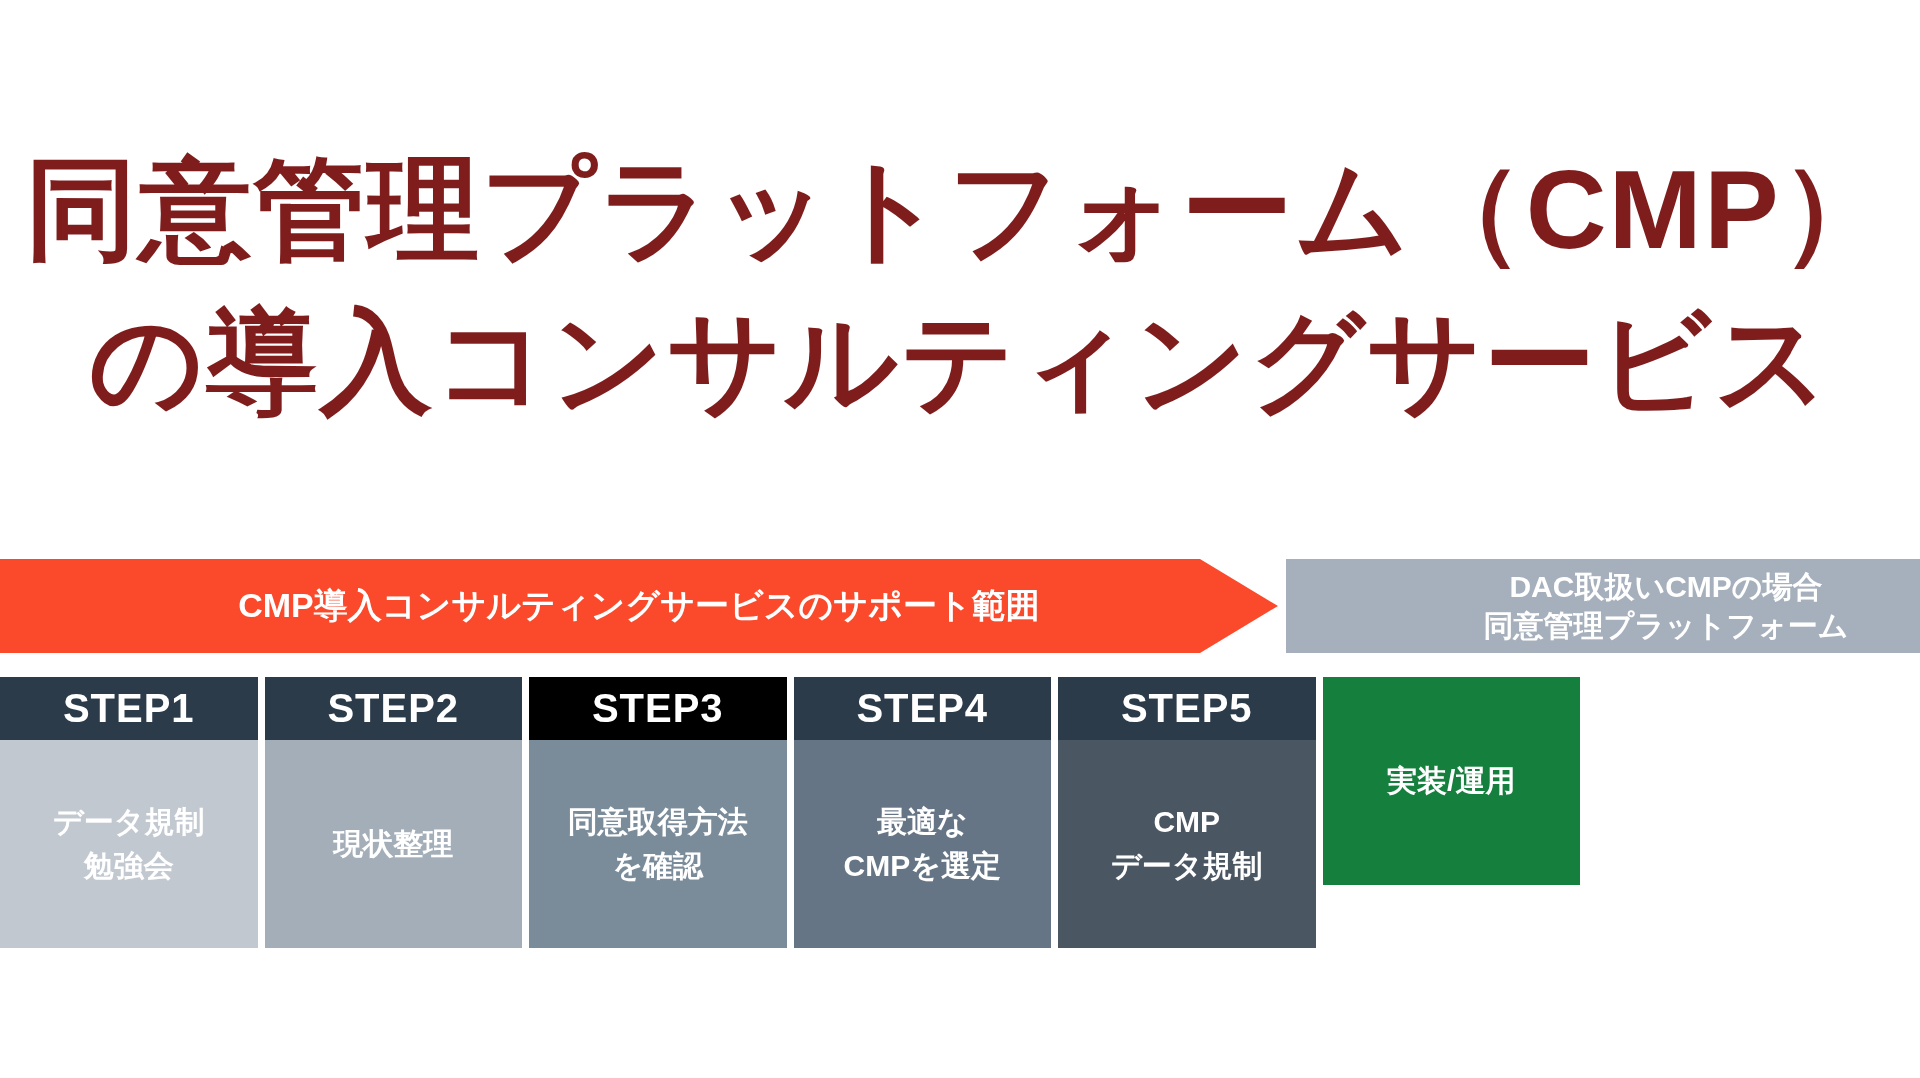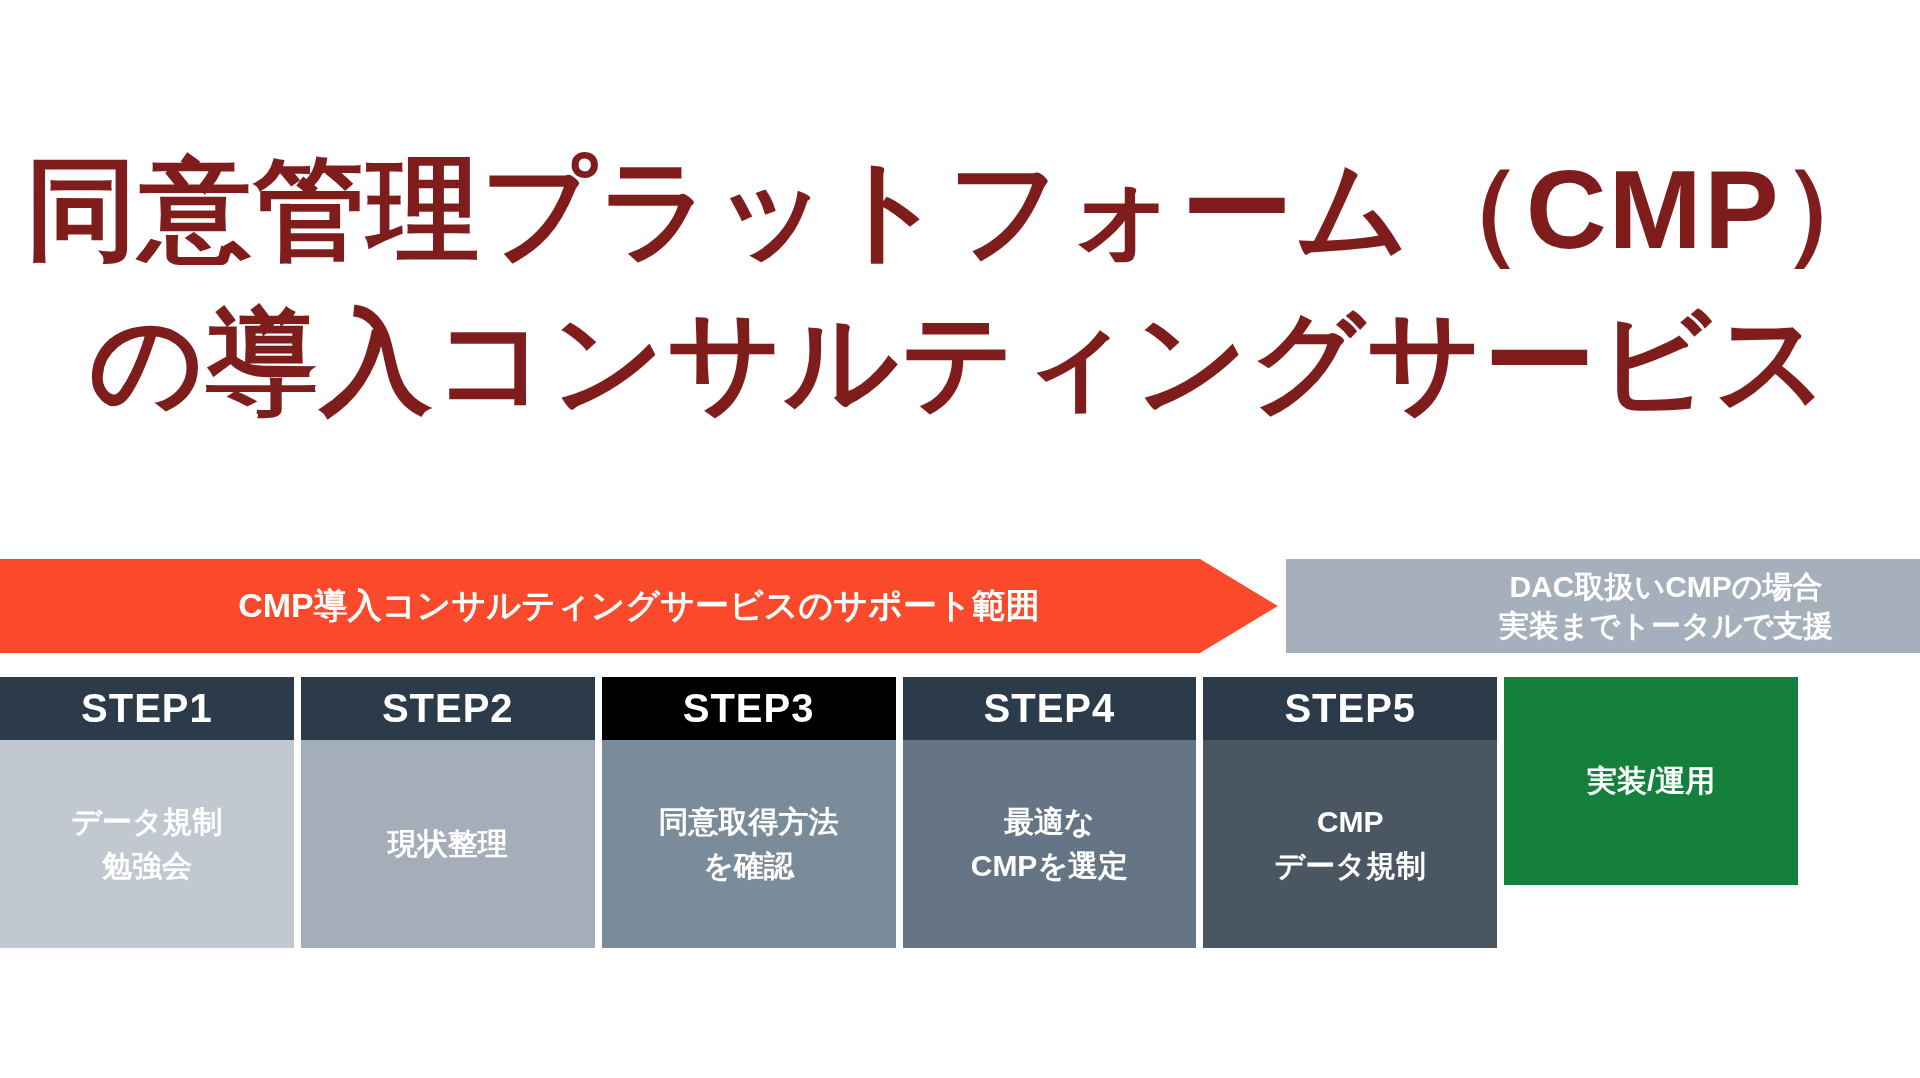--- a/index.html
+++ b/index.html
@@ -53,21 +53,21 @@
     line-height: 39px;
     clip-path: polygon(0 0, calc(100% - 120px) 0, 100% 50%, calc(100% - 120px) 100%, 0 100%);
   }
   .banner-line { display: block; }
 
   
   .steps {
     position: absolute;
     top: 677px;
     left: 0;
-    width: 1798px;
+    width: 1580px;
     height: 271px;
     display: grid;
     grid-template-columns: repeat(6, 1fr);
     column-gap: 7px;
   }
   .step-col { display: flex; flex-direction: column; }
   .step-header {
     height: 63px;
     display: flex;
     align-items: center;
@@ -101,21 +101,21 @@
     <span class="title-line">の導入コンサルティングサービス</span>
   </h1>
 
   <div class="arrow arrow-orange" style="background-color: rgb(251, 74, 43);">
     <span>CMP導入コンサルティングサービスのサポート範囲</span>
   </div>
 
   <div class="arrow arrow-gray" style="background-color: rgb(166, 176, 188);">
     <span>
       <span class="banner-line">DAC取扱いCMPの場合</span>
-      <span class="banner-line">実装までトータルで支援</span>
+      <span class="banner-line">同意管理プラットフォーム</span>
     </span>
   </div>
 
   <div class="steps">
 
     <div class="step-col">
       <div class="step-header" style="background-color: rgb(43, 59, 73);">
         <span>STEP1</span>
       </div>
       <div class="step-body" style="background-color: rgb(194, 200, 208);">

